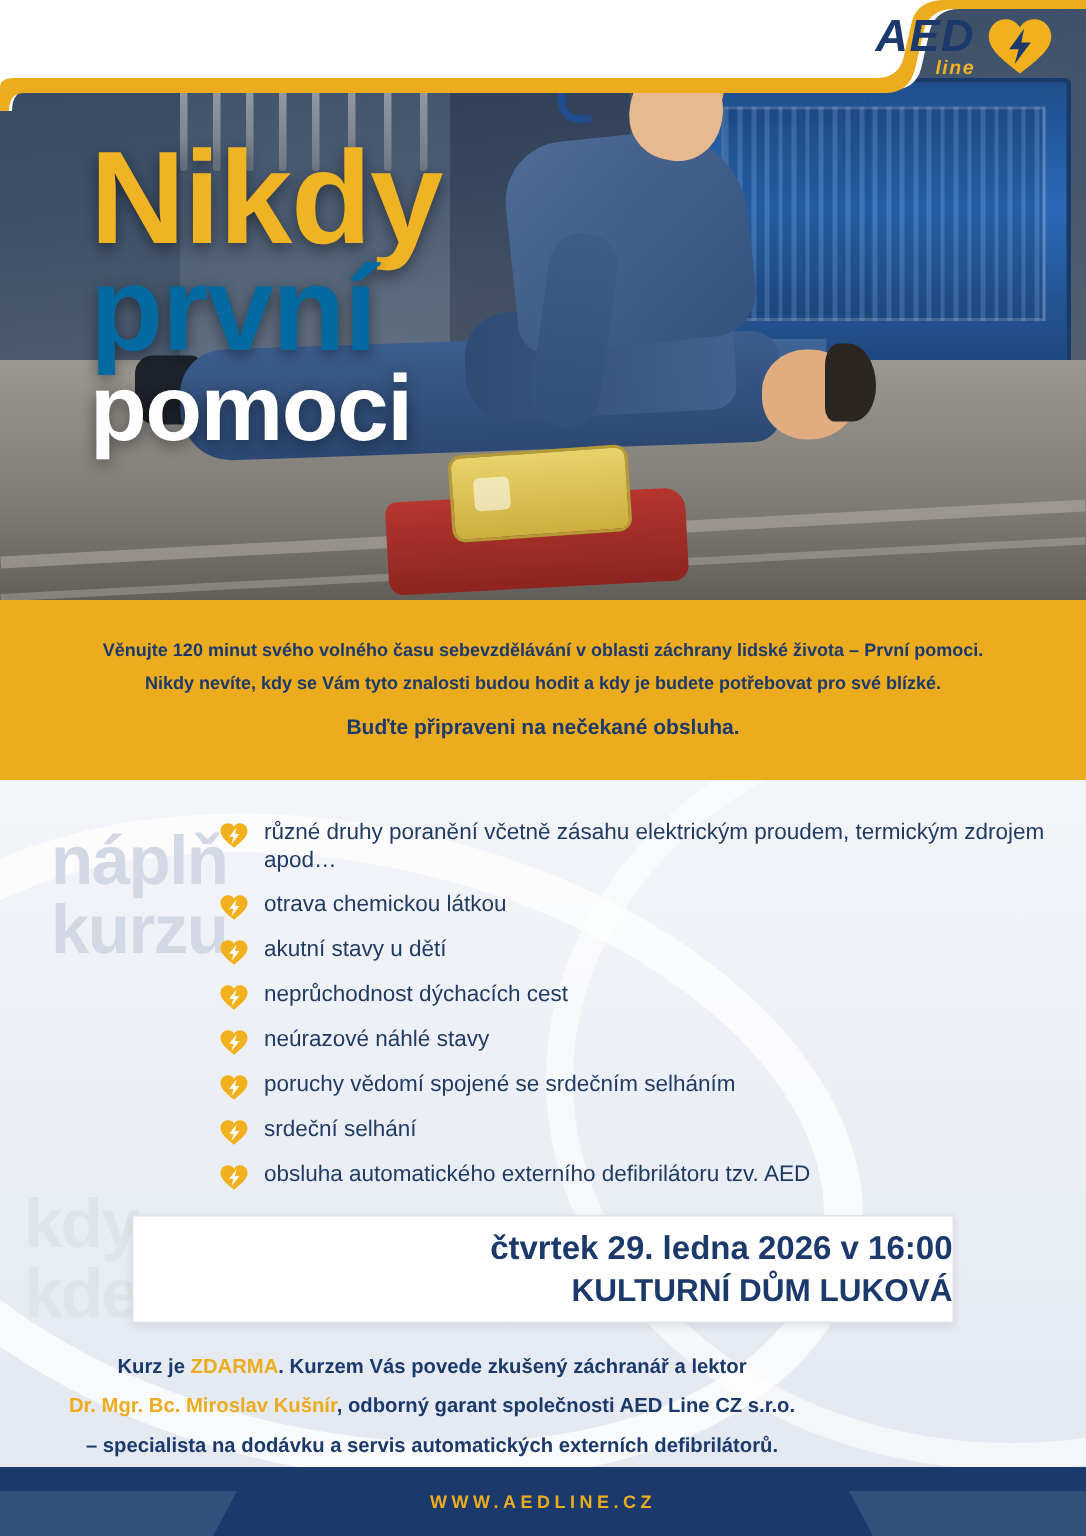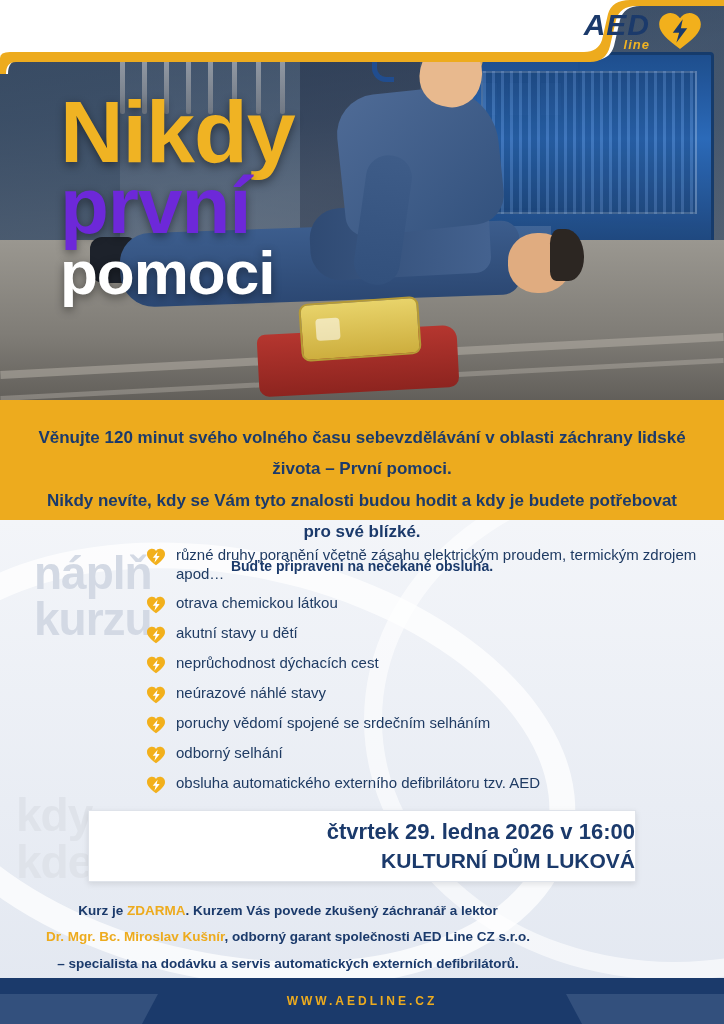--- a/index.html
+++ b/index.html
@@ -197,34 +197,34 @@
     z-index: 12; pointer-events: none;
   }
 
   
   .headline {
     position: absolute; left: 60px; top: 90px; z-index: 15;
     line-height: 0.96;
     text-shadow: 0 3px 10px rgba(0,0,0,0.45);
   }
   .hl1 { font-size: 88px; font-weight: bold; color: #f0b323; letter-spacing: -1px; }
-  .hl2 { font-size: 80px; font-weight: bold; color: #6d28d9; letter-spacing: -1px; margin-top: -6px;}
+  .hl2 { font-size: 80px; font-weight: bold; color: #0369a1; letter-spacing: -1px; margin-top: -6px;}
   .hl3 { font-size: 62px; font-weight: bold; color: #ffffff; letter-spacing: -1px; margin-top: -2px;}
 
   
   .band {
     position: absolute; top: 400px; left: 0;
     width: 724px; height: 120px;
     background: #edab1e;
     z-index: 10;
     padding: 22px 34px 0 34px;
     text-align: center;
   }
   .band p {
-    color: #1b3a6b; font-size: 17px; font-weight: bold; line-height: 1.85;
+    color: #1b3a6b; font-size: 12px; font-weight: bold; line-height: 1.85;
   }
   .band p.strong { font-size: 14px; margin-top: 6px; }
 
   
   .content {
     position: absolute; top: 520px; left: 0; width: 724px; height: 475px;
     background: linear-gradient(to bottom, #f3f5f9 0%, #e9edf4 60%, #e3e8f1 100%);
     overflow: hidden;
   }
   .swoosh1 {
@@ -454,21 +454,21 @@
         </span>
         <span class="btext">poruchy vědomí spojené se srdečním selháním</span>
       </div>
       <div class="bullet">
         <span class="hicon heart">
           <svg viewBox="0 0 24 22" width="20" height="18">
               <path d="M12,21 C5,15.5 1,11.8 1,7.2 C1,3.8 3.8,1 7.2,1 C9.4,1 11,2.1 12,3.8 C13,2.1 14.6,1 16.8,1 C20.2,1 23,3.8 23,7.2 C23,11.8 19,15.5 12,21 Z" fill="#f2b01c"></path>
               <path d="M14,4.5 L8,12 L11.6,12 L10,18 L16.5,9.8 L12.8,9.8 Z" fill="#ffffff"></path>
             </svg>
         </span>
-        <span class="btext">odborný selhání</span>
+        <span class="btext">srdeční selhání</span>
       </div>
       <div class="bullet">
         <span class="hicon heart">
           <svg viewBox="0 0 24 22" width="20" height="18">
               <path d="M12,21 C5,15.5 1,11.8 1,7.2 C1,3.8 3.8,1 7.2,1 C9.4,1 11,2.1 12,3.8 C13,2.1 14.6,1 16.8,1 C20.2,1 23,3.8 23,7.2 C23,11.8 19,15.5 12,21 Z" fill="#f2b01c"></path>
               <path d="M14,4.5 L8,12 L11.6,12 L10,18 L16.5,9.8 L12.8,9.8 Z" fill="#ffffff"></path>
             </svg>
         </span>
         <span class="btext">obsluha automatického externího defibrilátoru tzv. AED</span>
       </div>

